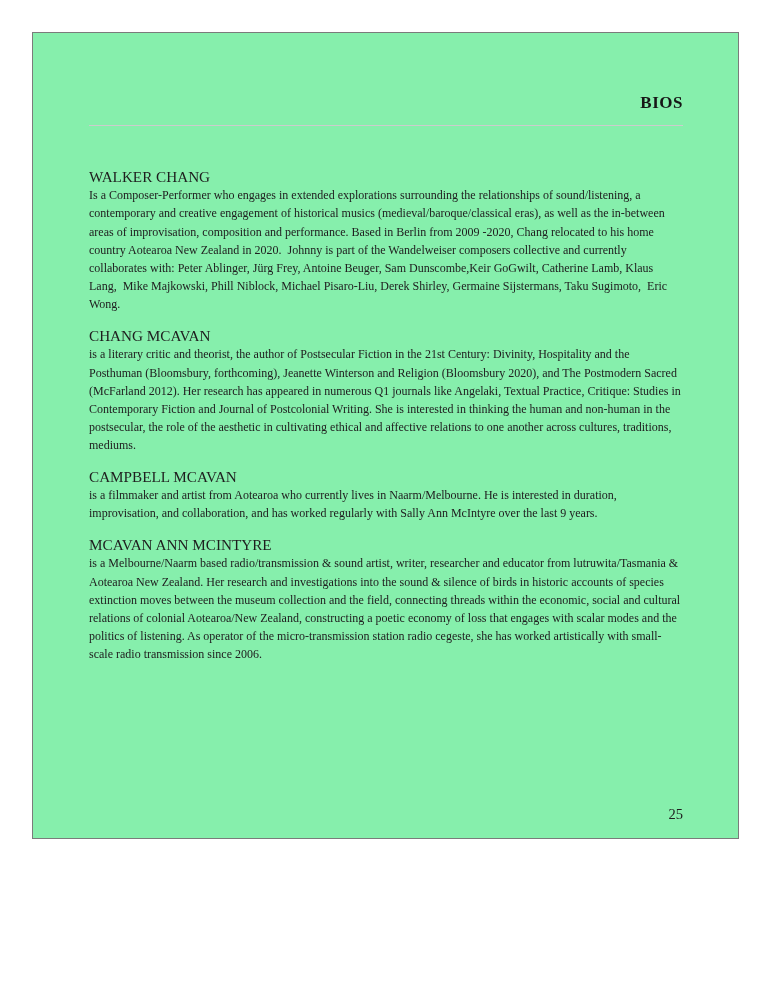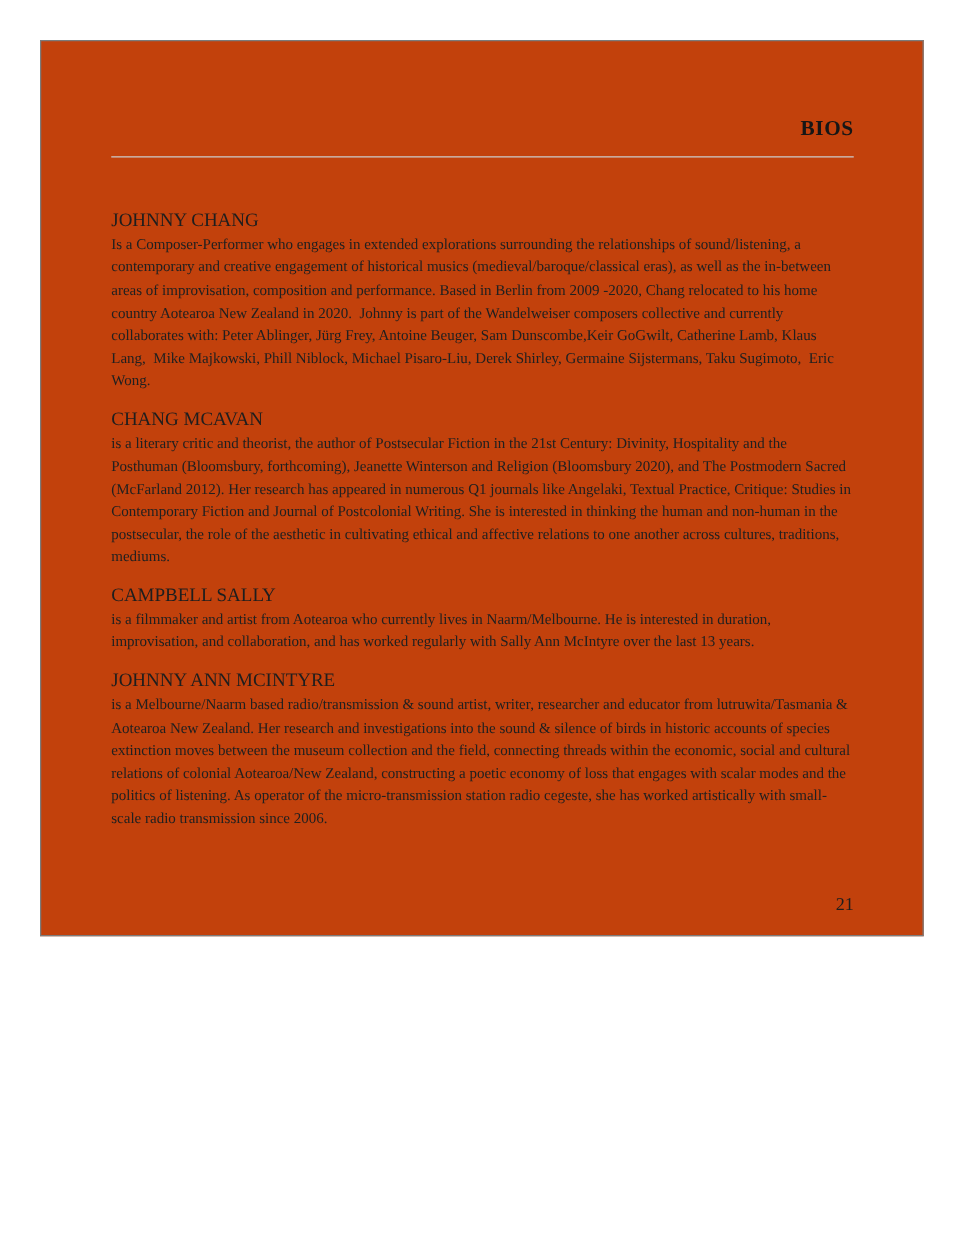--- a/index.html
+++ b/index.html
@@ -12,24 +12,24 @@
     height: 994px;
     position: relative;
     font-family: "Liberation Serif", "DejaVu Serif", serif;
     overflow: hidden;
   }
   .sheet {
     position: absolute;
     left: 32px;
     top: 32px;
     width: 707px;
-    height: 717px;
+    height: 807px;
     box-sizing: border-box;
     border: 1.5px solid #7b7b7b;
-    background: #c2410c;
+    background: #86efac;
   }
   .content {
     margin-left: 56px;
     margin-right: 55px;
   }
   .doc-title {
     margin: 60px 0 0 0;
     text-align: right;
     font-size: 17px;
     font-weight: 700;
@@ -75,36 +75,36 @@
 <div class="sheet">
   <div class="content">
 
     <div class="doc-title">BIOS</div>
 
     <hr class="header-divider">
 
     <div class="bios-wrap">
 
       <div class="bio">
-        <div class="bio-name">JOHNNY CHANG</div>
+        <div class="bio-name">WALKER CHANG</div>
         <div class="bio-text">Is a Composer-Performer who engages in extended explorations surrounding the relationships of sound/listening, a contemporary and creative engagement of historical musics (medieval/baroque/classical eras), as well as the in-between areas of improvisation, composition and performance. Based in Berlin from 2009 -2020, Chang relocated to his home country Aotearoa New Zealand in 2020.  Johnny is part of the Wandelweiser composers collective and currently collaborates with: Peter Ablinger, Jürg Frey, Antoine Beuger, Sam Dunscombe,Keir GoGwilt, Catherine Lamb, Klaus Lang,  Mike Majkowski, Phill Niblock, Michael Pisaro-Liu, Derek Shirley, Germaine Sijstermans, Taku Sugimoto,  Eric Wong.</div>
       </div>
 
       <div class="bio">
         <div class="bio-name">CHANG MCAVAN</div>
         <div class="bio-text">is a literary critic and theorist, the author of Postsecular Fiction in the 21st Century: Divinity, Hospitality and the Posthuman (Bloomsbury, forthcoming), Jeanette Winterson and Religion (Bloomsbury 2020), and The Postmodern Sacred (McFarland 2012). Her research has appeared in numerous Q1 journals like Angelaki, Textual Practice, Critique: Studies in Contemporary Fiction and Journal of Postcolonial Writing. She is interested in thinking the human and non-human in the postsecular, the role of the aesthetic in cultivating ethical and affective relations to one another across cultures, traditions, mediums.</div>
       </div>
 
       <div class="bio">
-        <div class="bio-name">CAMPBELL SALLY</div>
-        <div class="bio-text">is a filmmaker and artist from Aotearoa who currently lives in Naarm/Melbourne. He is interested in duration, improvisation, and collaboration, and has worked regularly with Sally Ann McIntyre over the last 13 years.</div>
+        <div class="bio-name">CAMPBELL MCAVAN</div>
+        <div class="bio-text">is a filmmaker and artist from Aotearoa who currently lives in Naarm/Melbourne. He is interested in duration, improvisation, and collaboration, and has worked regularly with Sally Ann McIntyre over the last 9 years.</div>
       </div>
 
       <div class="bio">
-        <div class="bio-name">JOHNNY ANN MCINTYRE</div>
+        <div class="bio-name">MCAVAN ANN MCINTYRE</div>
         <div class="bio-text">is a Melbourne/Naarm based radio/transmission &amp; sound artist, writer, researcher and educator from lutruwita/Tasmania &amp; Aotearoa New Zealand. Her research and investigations into the sound &amp; silence of birds in historic accounts of species extinction moves between the museum collection and the field, connecting threads within the economic, social and cultural relations of colonial Aotearoa/New Zealand, constructing a poetic economy of loss that engages with scalar modes and the politics of listening. As operator of the micro-transmission station radio cegeste, she has worked artistically with small-scale radio transmission since 2006.</div>
       </div>
 
     </div>
   </div>
 
-  <div class="page-number">21</div>
+  <div class="page-number">25</div>
 </div>
 
 </body></html>

